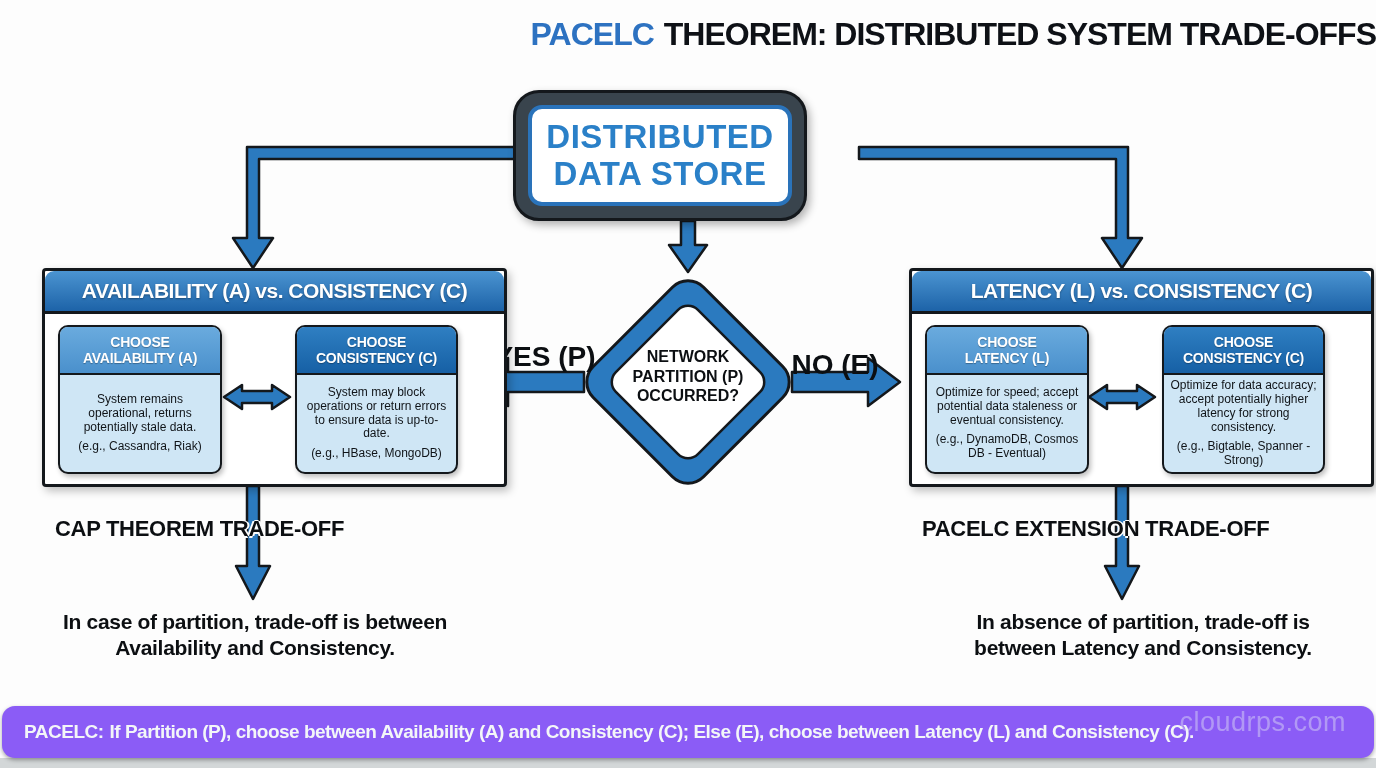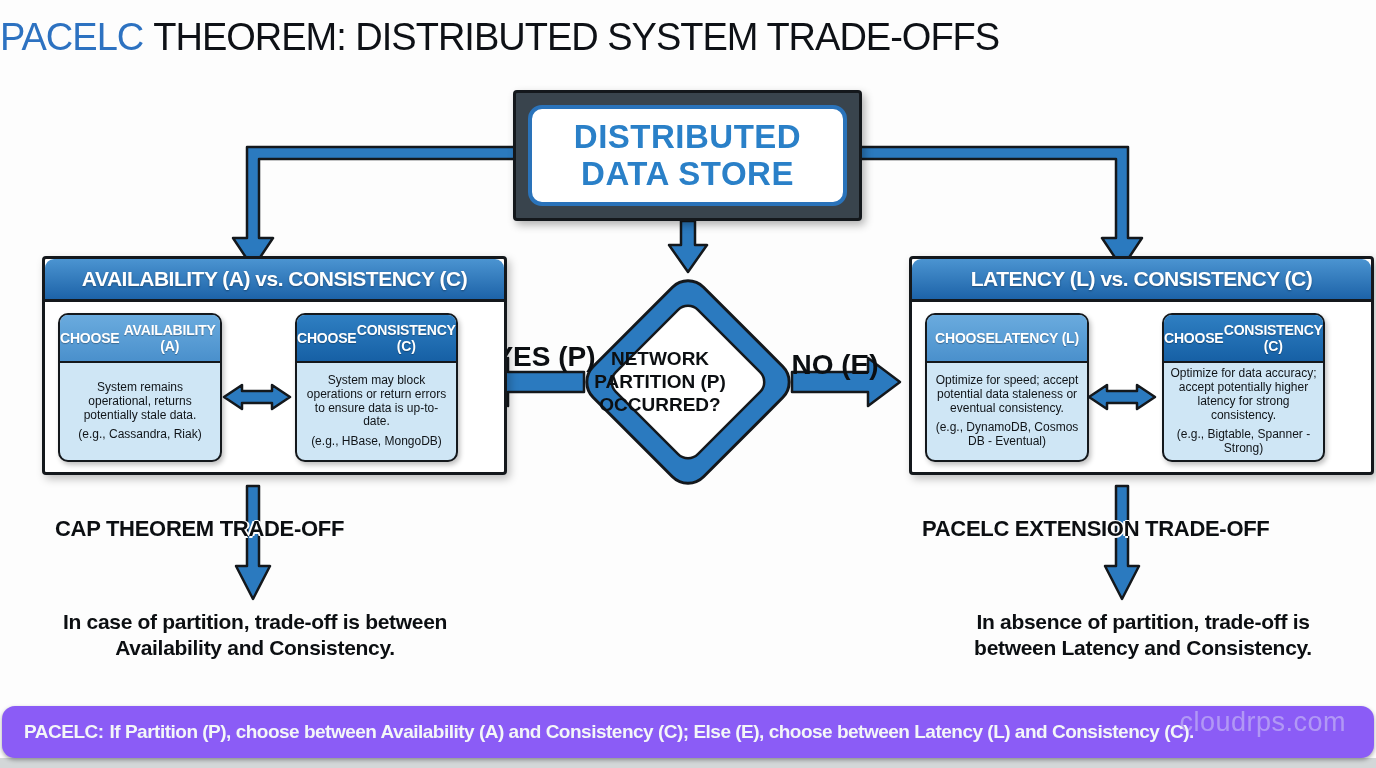--- a/index.html
+++ b/index.html
@@ -3,58 +3,58 @@
 <meta charset="utf-8">
 <style>
   html,body{margin:0;padding:0;background:#ffffff;}
   .canvas{
     position:relative;width:1376px;height:768px;overflow:hidden;
     background:#fdfdfd;font-family:"Liberation Sans",sans-serif;
     -webkit-font-smoothing:antialiased;
   }
   
   .title{
-    position:absolute;top:16px;left:0;width:100%;text-align:left;
-    font-size:38px;font-weight:normal;letter-spacing:-1px;color:#0e1116;
+    position:absolute;top:16px;left:0;width:100%;text-align:right;
+    font-size:32px;font-weight:bold;letter-spacing:-1px;color:#0e1116;
     white-space:nowrap;
   }
   .title .hl{color:#2d72c1;margin-right:10px;}
   
   svg.layer{position:absolute;left:0;top:0;z-index:1;pointer-events:none;}
   svg.layer-top{z-index:3;}
   .arrow{fill:#2b7abf;stroke:#14181c;stroke-width:2.5;stroke-linejoin:round;}
   
   .root-node{
-    position:absolute;left:513px;top:90px;width:349px;height:131px;z-index:2;
-    background:#39444d;border:3px solid #14181c;border-radius:4px;
+    position:absolute;left:513px;top:90px;width:294px;height:131px;z-index:2;
+    background:#39444d;border:3px solid #14181c;border-radius:26px;
     box-sizing:border-box;padding:12px;box-shadow:3px 4px 8px rgba(0,0,0,0.3);
   }
   .root-inner{
     width:100%;height:100%;box-sizing:border-box;background:#ffffff;
     border:4px solid #2a73ba;border-radius:14px;
     display:flex;align-items:center;justify-content:center;text-align:center;
   }
   .root-label{
     color:#2a80c8;font-size:33px;font-weight:bold;line-height:1.12;
     letter-spacing:0.5px;width:300px;
   }
   
   .diamond-label{
-    position:absolute;left:580px;top:347px;width:160px;z-index:2;
-    text-align:center;font-size:19px;font-weight:bold;color:#0c0f12;line-height:1.22;
+    position:absolute;left:608px;top:347px;width:160px;z-index:2;
+    text-align:center;font-size:16px;font-weight:bold;color:#0c0f12;line-height:1.22;
   }
   .branch-label{
     position:absolute;z-index:2;width:110px;text-align:center;
     font-size:28px;font-weight:bold;color:#0c0f12;
   }
   .branch-yes{left:490px;top:341px;}
   .branch-no{left:780px;top:349px;}
   
   .panel{
-    position:absolute;top:256px;width:465px;height:219px;z-index:2;
+    position:absolute;top:268px;width:465px;height:219px;z-index:2;
     background:#ffffff;border:3px solid #14181c;border-radius:4px;
     box-sizing:border-box;box-shadow:3px 4px 8px rgba(0,0,0,0.25);
   }
   .panel-left{left:42px;}
   .panel-right{left:909px;}
   .panel-header{
     height:40px;background:linear-gradient(#4b94d1,#1d63a8);
     border-bottom:3px solid #14181c;border-radius:9px 9px 0 0;
     display:flex;align-items:center;justify-content:center;
     color:#ffffff;font-size:21px;font-weight:bold;letter-spacing:-0.5px;
@@ -62,21 +62,21 @@
   }
   .option{
     position:absolute;top:54px;width:164px;height:149px;box-sizing:border-box;
     border:2.5px solid #14181c;border-radius:10px;overflow:hidden;
     display:flex;flex-direction:column;background:#cfe6f5;
     box-shadow:2px 3px 5px rgba(0,0,0,0.25);
   }
   .option-a{left:13px;}
   .option-b{left:250px;width:163px;}
   .option-header{
-    height:46px;flex:none;display:flex;flex-direction:row;
+    height:46px;flex:none;display:flex;flex-direction:column;
     align-items:center;justify-content:center;
     color:#ffffff;font-size:14px;font-weight:bold;line-height:1.15;
     letter-spacing:-0.2px;text-align:center;border-bottom:2.5px solid #14181c;
     text-shadow:0 1px 1px rgba(0,0,0,0.3);
   }
   .option-header.light{background:linear-gradient(#6aabde,#4a90cc);}
   .option-header.dark{background:linear-gradient(#2f7fc2,#1660a5);}
   .option-body{
     flex:1;display:flex;flex-direction:column;align-items:center;justify-content:center;
     padding:3px 5px;text-align:center;color:#101418;font-size:12px;line-height:1.15;

